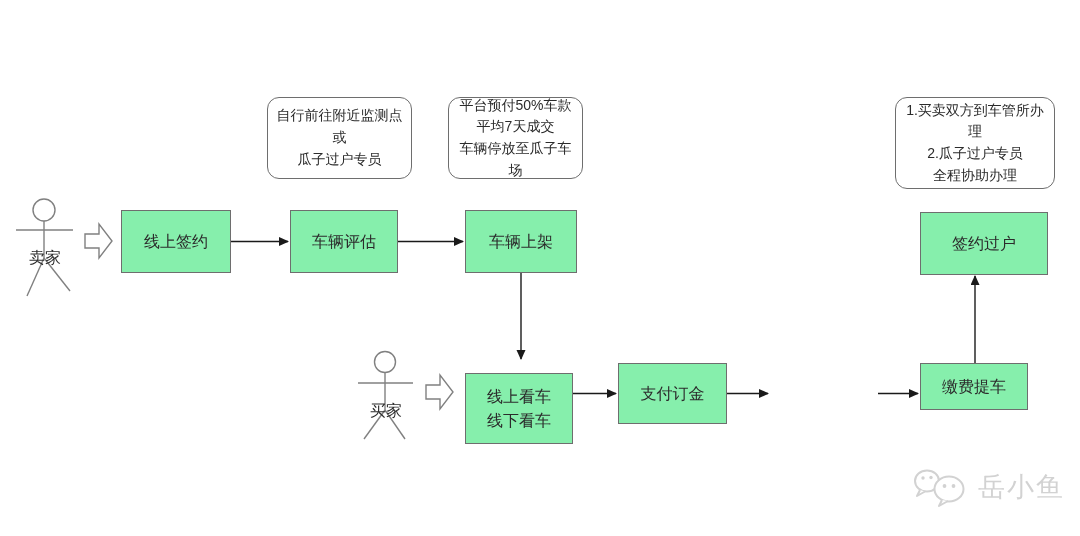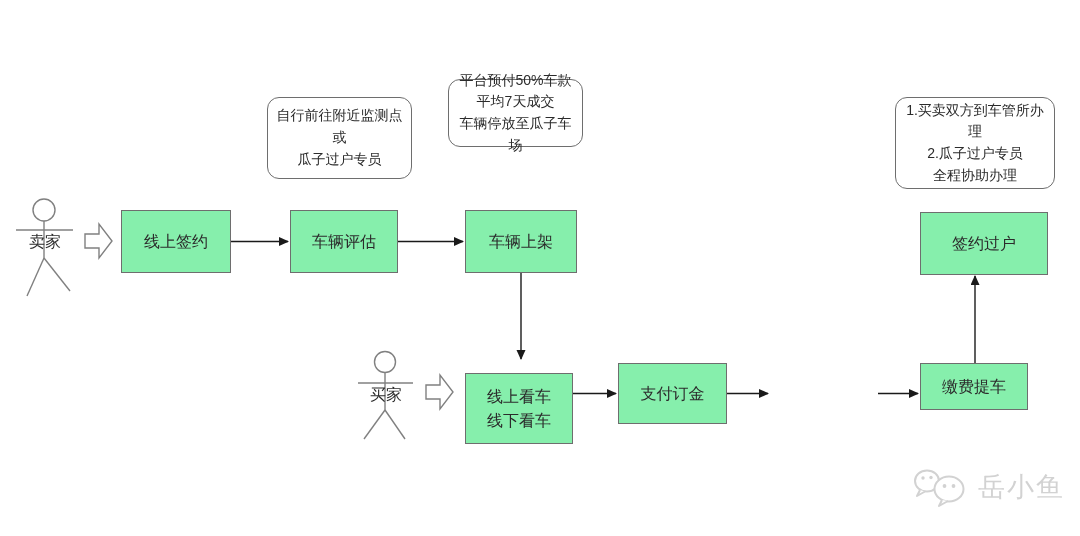--- a/index.html
+++ b/index.html
@@ -50,21 +50,21 @@
     padding: 4px 6px;
   }
   .actor {
     position: absolute;
     width: 62px;
     height: 108px;
   }
   .actor svg { position: absolute; left: 0; top: 0; }
   .actor-label {
     position: absolute;
-    top: 36px;
+    top: 52px;
     left: 0;
     width: 100%;
     text-align: center;
     font-size: 16px;
     color: #2b2b2b;
   }
   .block-arrow { position: absolute; }
   .watermark {
     position: absolute;
     left: 912px;
@@ -82,21 +82,21 @@
   
   #node-sign-online   { left: 121px; top: 210px; width: 110px; height: 63px; }
   #node-evaluate      { left: 290px; top: 210px; width: 108px; height: 63px; }
   #node-list-vehicle  { left: 465px; top: 210px; width: 112px; height: 63px; }
   #node-sign-transfer { left: 920px; top: 212px; width: 128px; height: 63px; }
   #node-view-car      { left: 465px; top: 373px; width: 108px; height: 71px; }
   #node-pay-deposit   { left: 618px; top: 363px; width: 109px; height: 61px; }
   #node-outbound      { left: 770px; top: 363px; width: 108px; height: 61px; }
   #node-pay-pickup    { left: 920px; top: 363px; width: 108px; height: 47px; }
   #ann-inspection     { left: 267px; top: 97px; width: 145px; height: 82px; }
-  #ann-platform       { left: 448px; top: 79px; width: 135px; height: 68px; }
+  #ann-platform       { left: 448px; top: 97px; width: 135px; height: 82px; }
   #ann-transfer       { left: 895px; top: 97px; width: 160px; height: 92px; }
   #actor-seller       { left: 14px;  top: 196px; }
   #actor-buyer        { left: 355px; top: 349px; }
   #block-arrow-seller { left: 84px;  top: 221px; }
   #block-arrow-buyer  { left: 425px; top: 372px; }
 </style>
 </head>
 <body>
 
 <div class="canvas">

